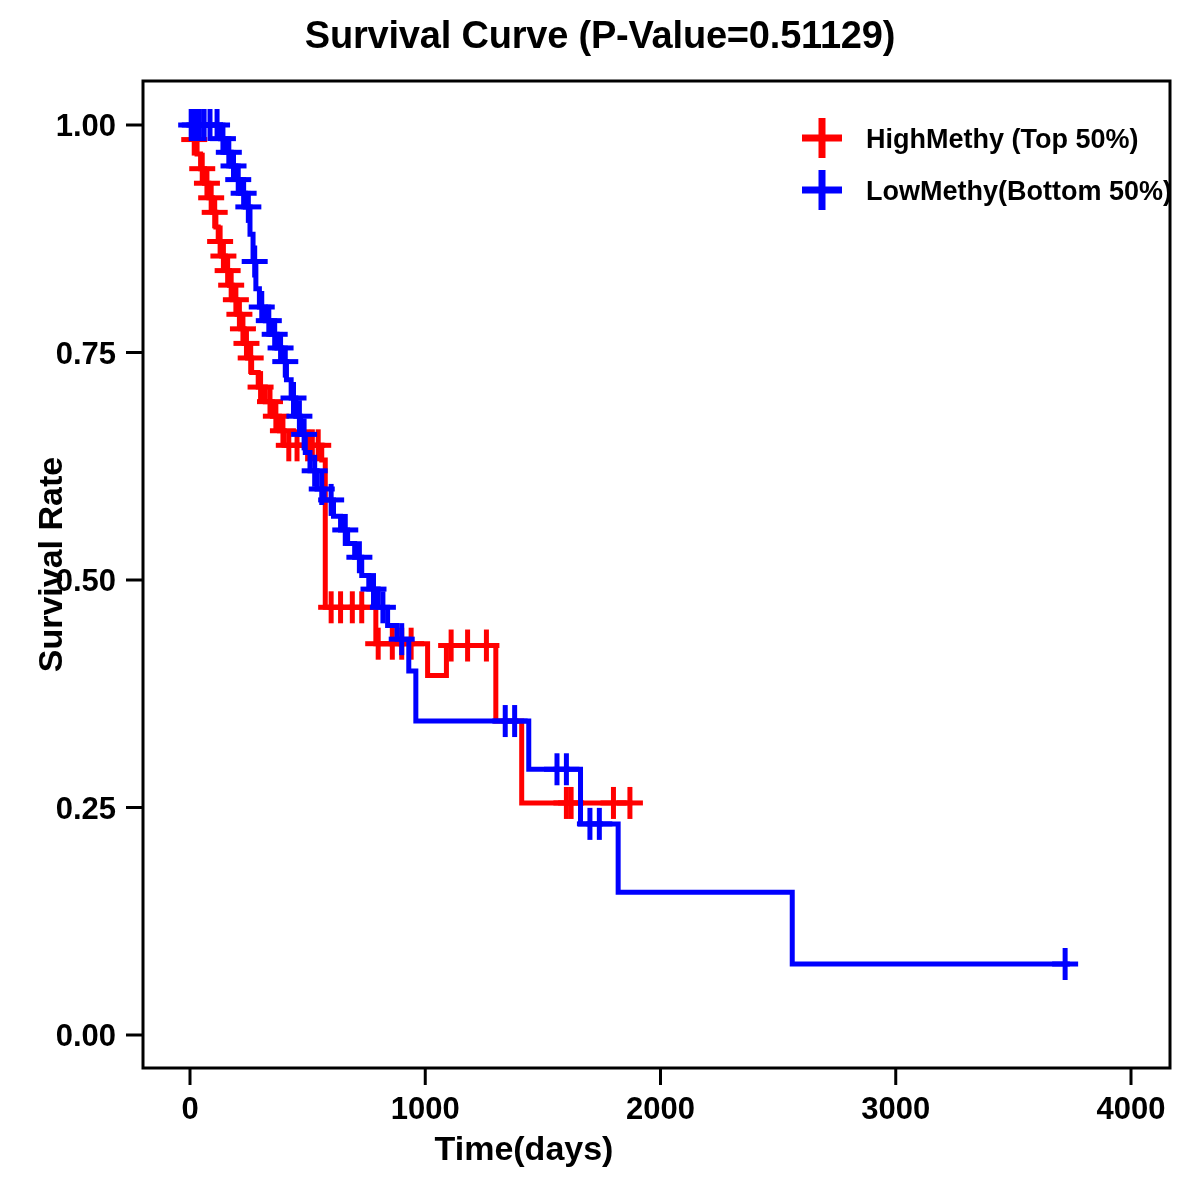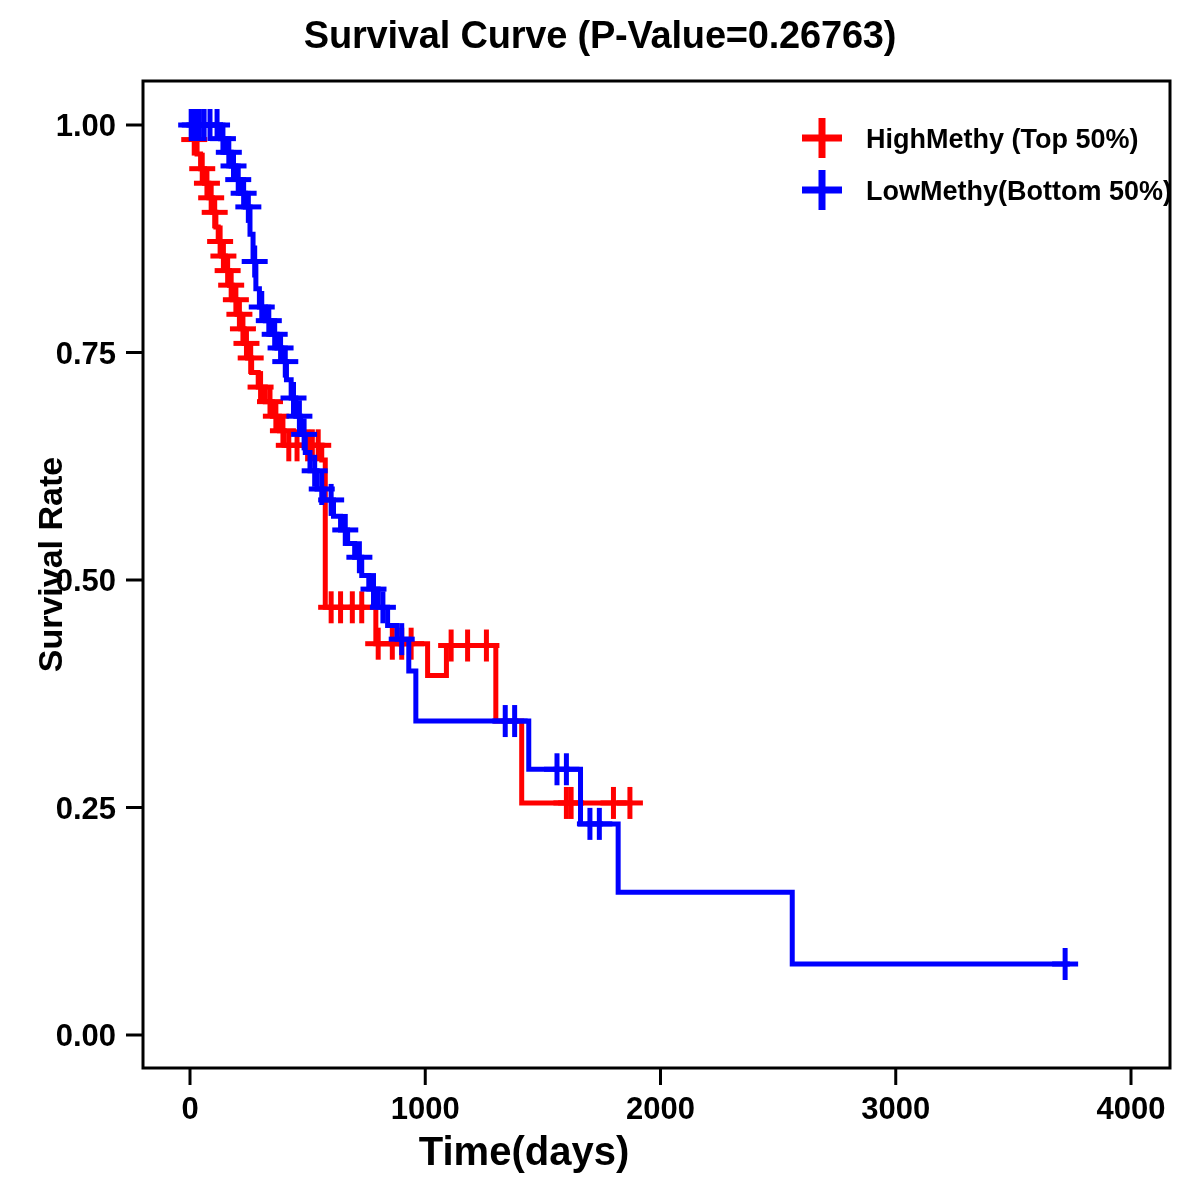--- a/index.html
+++ b/index.html
@@ -31,21 +31,21 @@
     color: #000000;
     letter-spacing: -0.2px;
   }
   .axis-label-x {
     position: absolute;
     left: 0;
     top: 1129px;
     width: 1048px;
     text-align: center;
     font-family: "Liberation Sans", sans-serif;
-    font-size: 40px;
+    font-size: 34px;
     font-weight: bold;
     color: #000000;
   }
   .axis-label-y {
     position: absolute;
     left: -130px;
     top: 545px;
     width: 360px;
     text-align: center;
     transform: rotate(-90deg);
@@ -86,21 +86,21 @@
   .censor-mark {
     stroke-width: 5;
     stroke-linecap: butt;
   }
 </style>
 </head>
 <body>
 
 <div id="figure">
 
-  <div class="chart-title">Survival Curve (P-Value=0.26763)</div>
+  <div class="chart-title">Survival Curve (P-Value=0.51129)</div>
 
   <div class="axis-label-y">Survival Rate</div>
 
   <div class="axis-label-x">Time(days)</div>
 
   <svg id="plot" width="1200" height="1200">
 
     <rect class="frame" x="143" y="81" width="1027" height="987"></rect>
 
     <g id="x-ticks">

